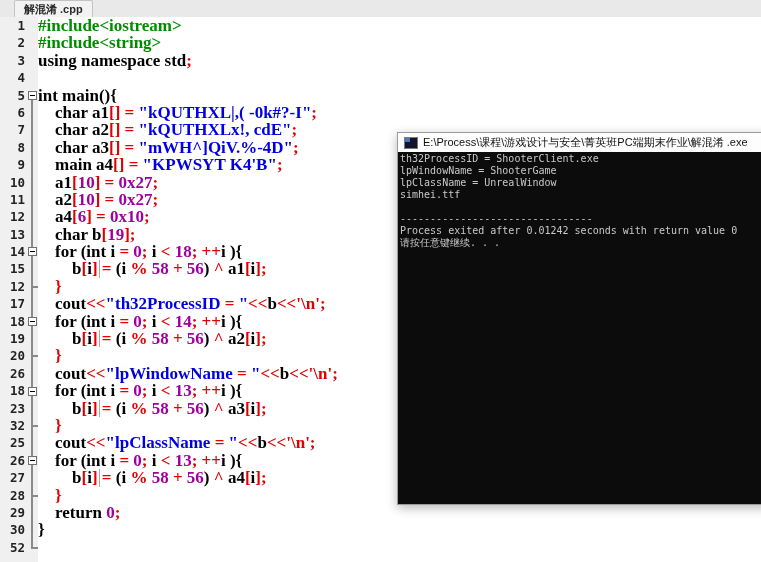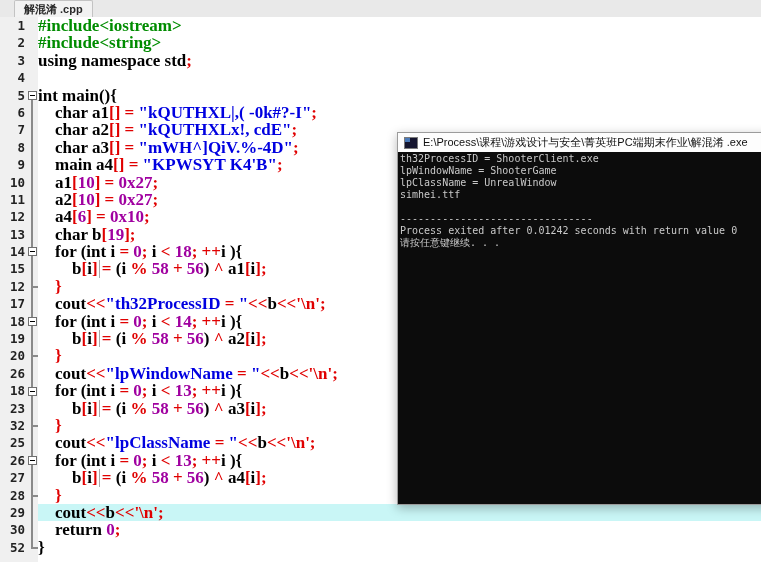--- a/index.html
+++ b/index.html
@@ -146,21 +146,20 @@
       <div class="row"><span class="guide"></span><span class="t-p">        b</span><span class="t-o">[</span><span class="t-p">i</span><span class="t-o">] = </span><span class="t-p">(i </span><span class="t-o">%</span><span class="t-p"> </span><span class="t-n">58</span><span class="t-p"> </span><span class="t-o">+</span><span class="t-p"> </span><span class="t-n">56</span><span class="t-p">) </span><span class="t-o">^</span><span class="t-p"> a2</span><span class="t-o">[</span><span class="t-p">i</span><span class="t-o">];</span></div>
       <div class="row"><span class="t-o">    }</span></div>
       <div class="row"><span class="t-p">    cout</span><span class="t-o">&lt;&lt;</span><span class="t-s">"lpWindowName </span><span class="t-o">=</span><span class="t-s"> "</span><span class="t-o">&lt;&lt;</span><span class="t-p">b</span><span class="t-o">&lt;&lt;'\n';</span></div>
       <div class="row"><span class="t-p">    for (int i </span><span class="t-o">=</span><span class="t-p"> </span><span class="t-n">0</span><span class="t-o">;</span><span class="t-p"> i </span><span class="t-o">&lt;</span><span class="t-p"> </span><span class="t-n">13</span><span class="t-o">;</span><span class="t-p"> </span><span class="t-o">++</span><span class="t-p">i ){</span></div>
       <div class="row"><span class="guide"></span><span class="t-p">        b</span><span class="t-o">[</span><span class="t-p">i</span><span class="t-o">] = </span><span class="t-p">(i </span><span class="t-o">%</span><span class="t-p"> </span><span class="t-n">58</span><span class="t-p"> </span><span class="t-o">+</span><span class="t-p"> </span><span class="t-n">56</span><span class="t-p">) </span><span class="t-o">^</span><span class="t-p"> a3</span><span class="t-o">[</span><span class="t-p">i</span><span class="t-o">];</span></div>
       <div class="row"><span class="t-o">    }</span></div>
       <div class="row"><span class="t-p">    cout</span><span class="t-o">&lt;&lt;</span><span class="t-s">"lpClassName </span><span class="t-o">=</span><span class="t-s"> "</span><span class="t-o">&lt;&lt;</span><span class="t-p">b</span><span class="t-o">&lt;&lt;'\n';</span></div>
       <div class="row"><span class="t-p">    for (int i </span><span class="t-o">=</span><span class="t-p"> </span><span class="t-n">0</span><span class="t-o">;</span><span class="t-p"> i </span><span class="t-o">&lt;</span><span class="t-p"> </span><span class="t-n">13</span><span class="t-o">;</span><span class="t-p"> </span><span class="t-o">++</span><span class="t-p">i ){</span></div>
       <div class="row"><span class="guide"></span><span class="t-p">        b</span><span class="t-o">[</span><span class="t-p">i</span><span class="t-o">] = </span><span class="t-p">(i </span><span class="t-o">%</span><span class="t-p"> </span><span class="t-n">58</span><span class="t-p"> </span><span class="t-o">+</span><span class="t-p"> </span><span class="t-n">56</span><span class="t-p">) </span><span class="t-o">^</span><span class="t-p"> a4</span><span class="t-o">[</span><span class="t-p">i</span><span class="t-o">];</span></div>
       <div class="row"><span class="t-o">    }</span></div>
-      <div class="row hl"><span class="t-p">    cout</span><span class="t-o">&lt;&lt;</span><span class="t-p">b</span><span class="t-o">&lt;&lt;'\n';</span></div>
       <div class="row"><span class="t-p">    return </span><span class="t-n">0</span><span class="t-o">;</span></div>
       <div class="row"><span class="t-p">}</span></div>
     </div>
 </div>
 
 <div class="console">
   <div class="ctitle">
     <span class="cicon"></span>
     <span>E:\Process\课程\游戏设计与安全\菁英班PC端期末作业\解混淆 .exe</span>
   </div>

